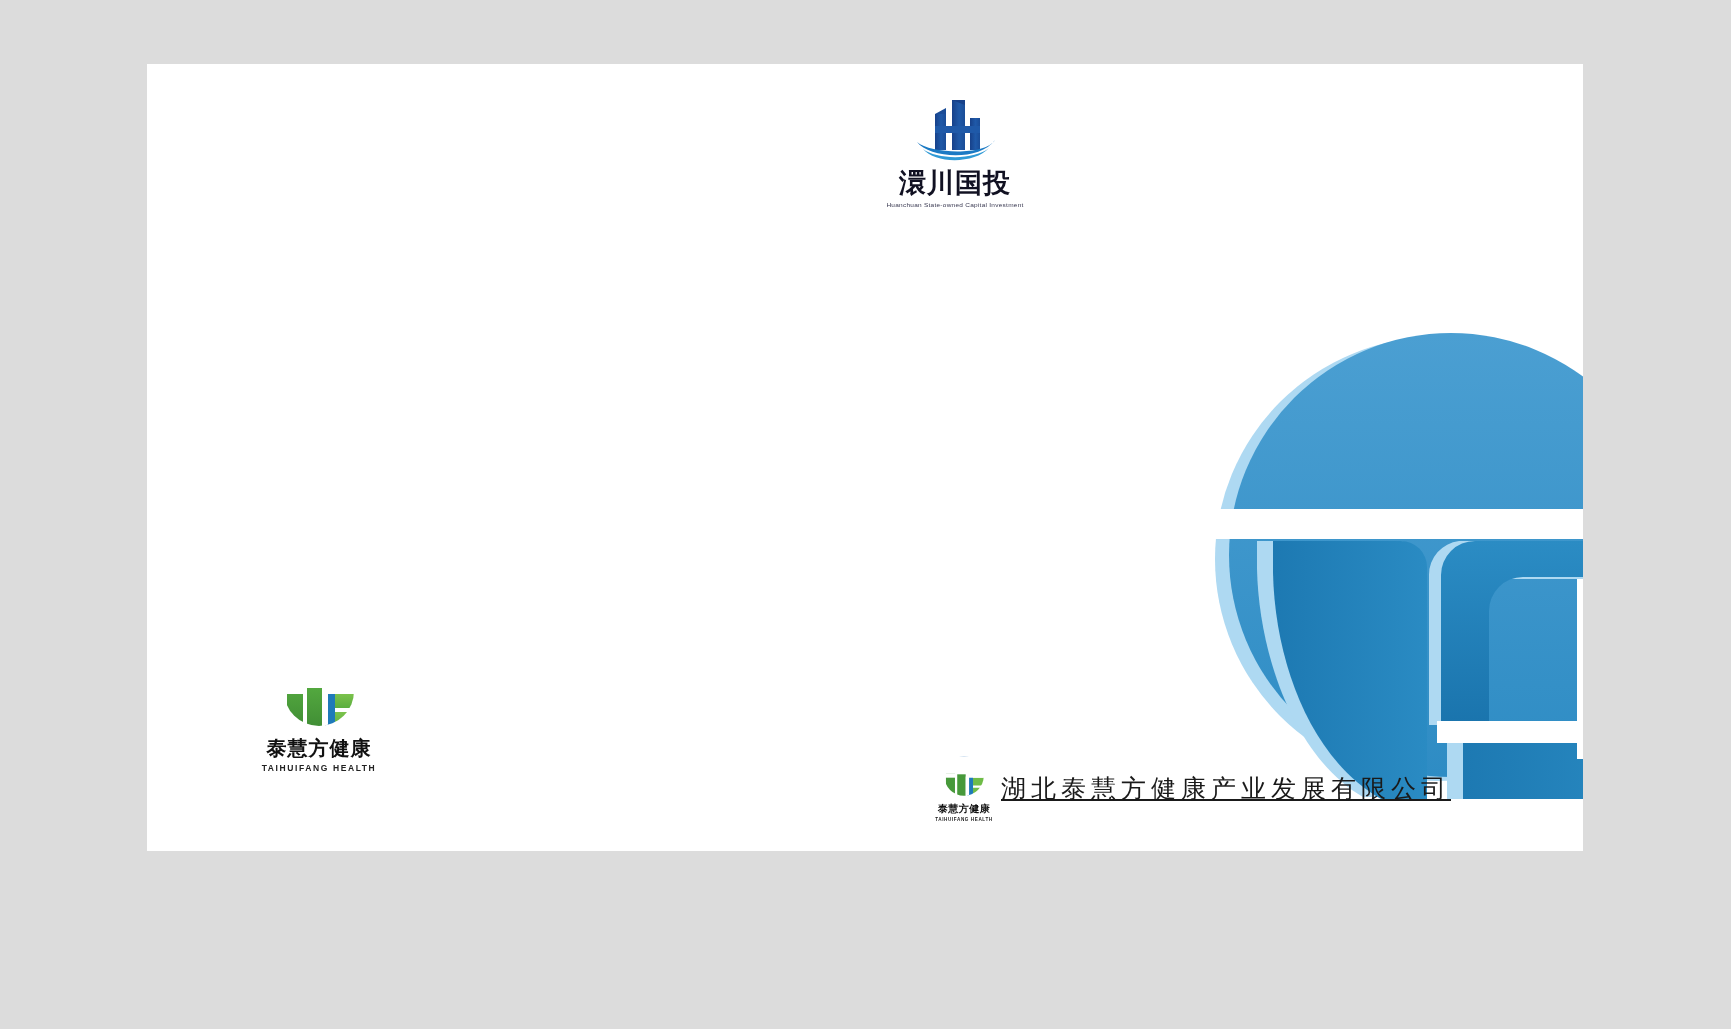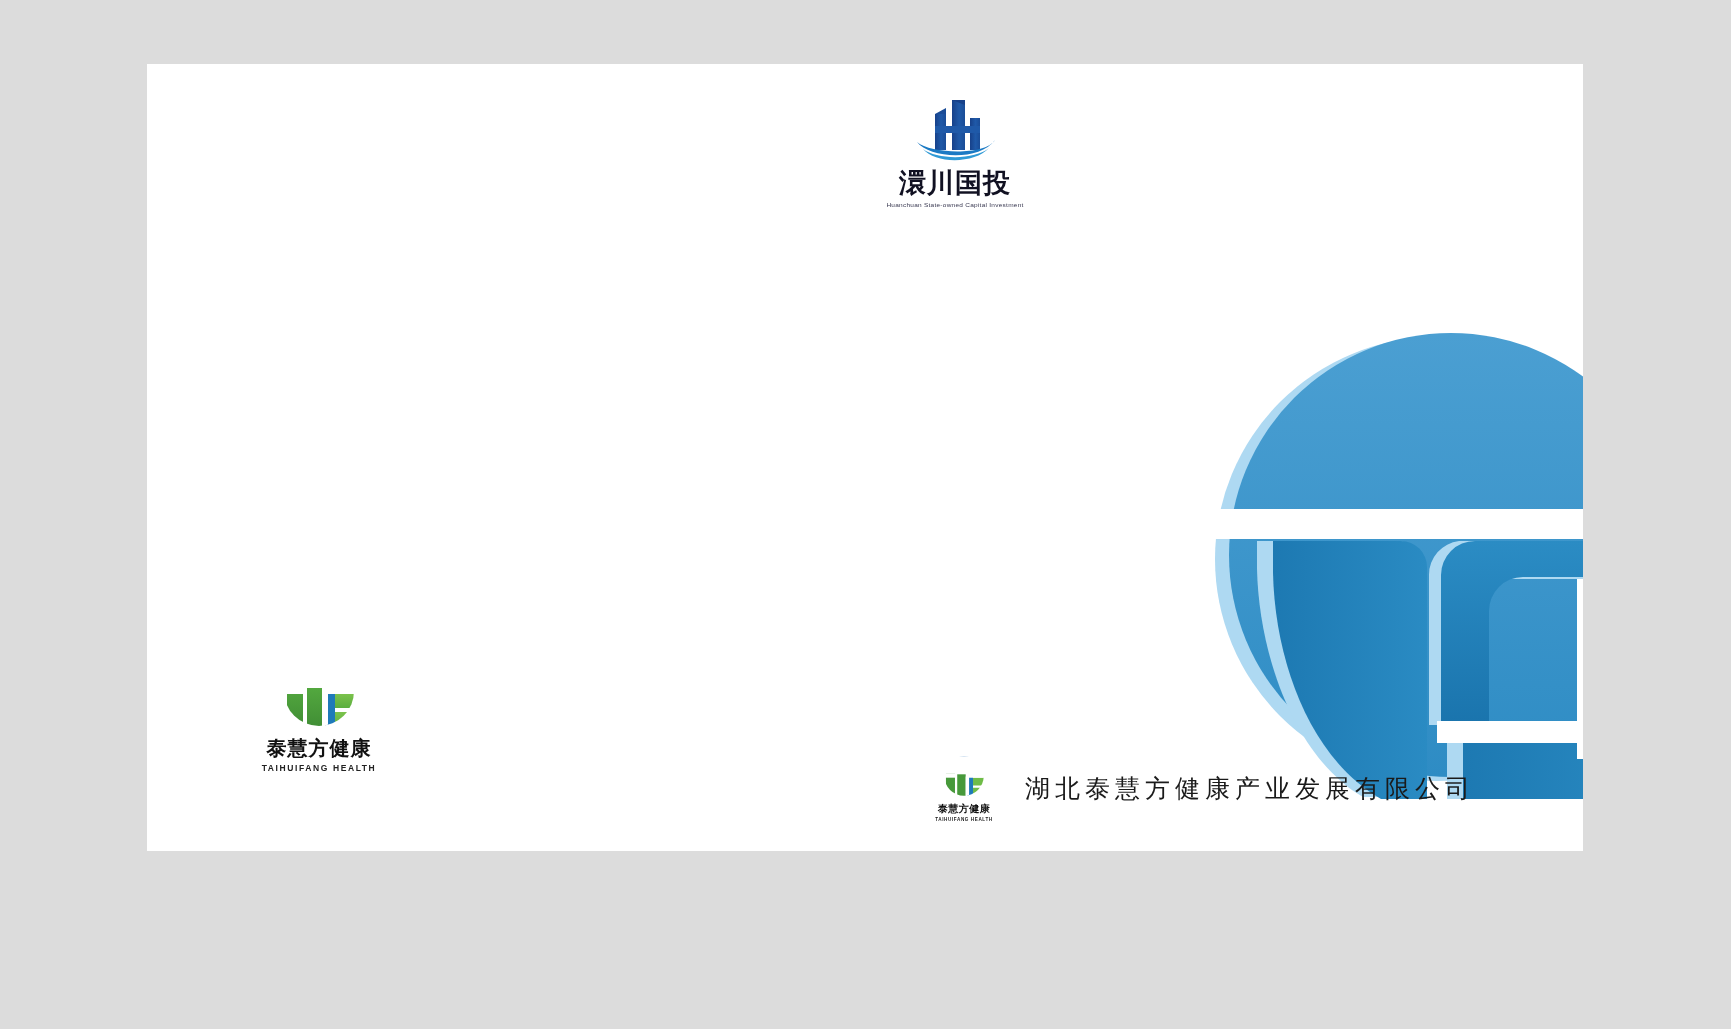--- a/index.html
+++ b/index.html
@@ -132,26 +132,26 @@
     margin-top: 0px;
   }
   .co-en {
     font-size: 4.6px;
     font-weight: 700;
     color: #222222;
     letter-spacing: 0.6px;
     margin-top: 1px;
   }
   #company-name {
-    margin-left: 24px;
     font-size: 25px;
     font-weight: 400;
     color: #1a1a1a;
     letter-spacing: 5px;
     white-space: nowrap;
+    text-decoration: underline;
   }
 </style>
 </head>
 <body>
 
 <div id="page">
 
   <div id="tf-art">
     <svg width="560" height="470" viewBox="0 0 560 470" xmlns="http://www.w3.org/2000/svg">
       <defs>

